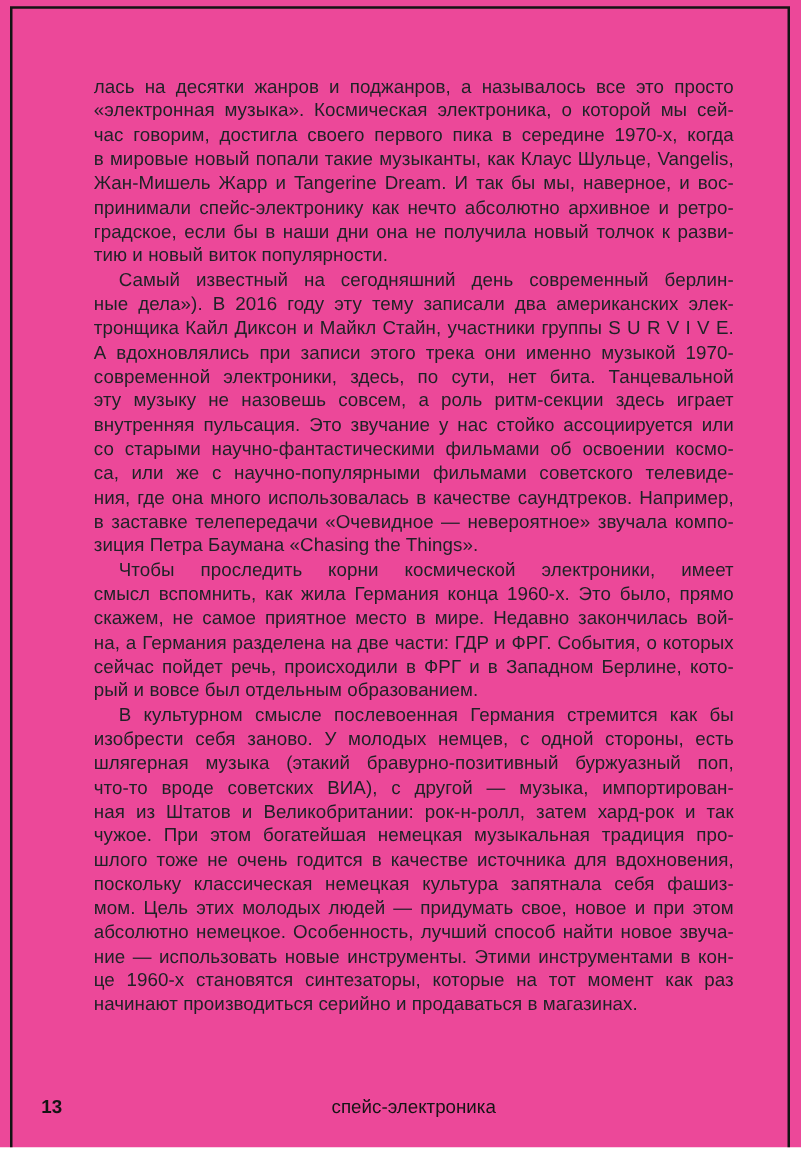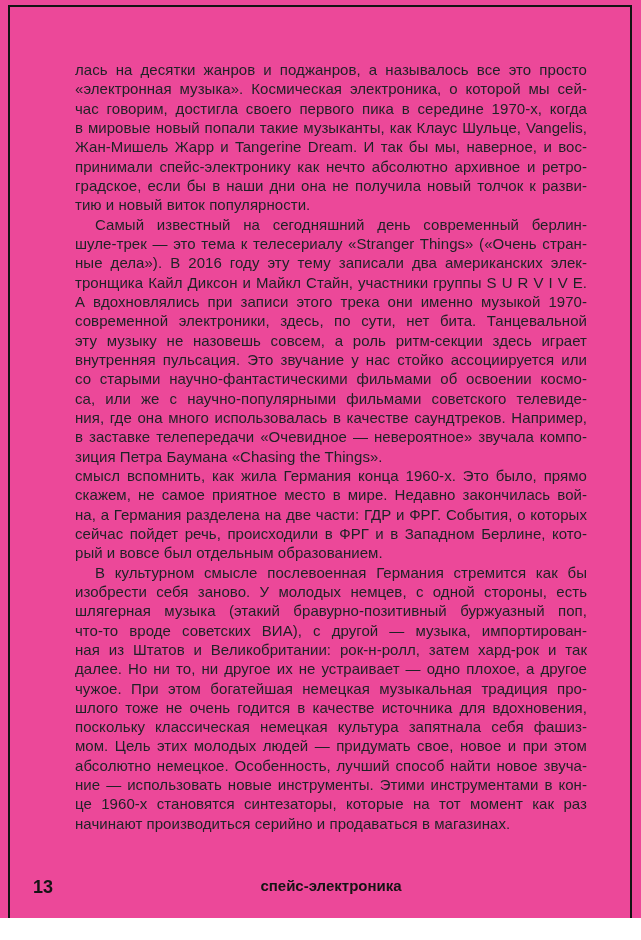--- a/index.html
+++ b/index.html
@@ -41,32 +41,32 @@
     text-align-last: justify;
     height: 19.33px;
     overflow: hidden;
   }
   .line.indent { padding-left: 20px; }
   .line.last { text-align-last: left; }
   .footer-pagenum {
     position: absolute;
     left: 33px;
     top: 877px;
-    font-size: 18px;
+    font-size: 15px;
     font-weight: bold;
     color: #141414;
   }
   .footer-title {
     position: absolute;
     left: 75px;
     top: 877px;
     width: 512px;
     text-align: center;
     font-size: 15px;
-    font-weight: bold;
+    font-weight: normal;
     color: #141414;
   }
 </style>
 </head>
 <body>
 
 <div class="page">
   <div class="page-border"></div>
 
   <div class="text-block">
@@ -76,47 +76,46 @@
         <div class="line">«электронная музыка». Космическая электроника, о которой мы сей-</div>
         <div class="line">час говорим, достигла своего первого пика в середине 1970-х, когда</div>
         <div class="line">в мировые новый попали такие музыканты, как Клаус Шульце, Vangelis,</div>
         <div class="line">Жан-Мишель Жарр и Tangerine Dream. И так бы мы, наверное, и вос-</div>
         <div class="line">принимали спейс-электронику как нечто абсолютно архивное и ретро-</div>
         <div class="line">градское, если бы в наши дни она не получила новый толчок к разви-</div>
         <div class="line last">тию и новый виток популярности.</div>
       </div>
       <div class="paragraph">
         <div class="line indent">Самый известный на сегодняшний день современный берлин-</div>
-        <div class="line">шуле-трек — это тема к телесериалу «Stranger Things» («Очень стран-</div>
         <div class="line">ные дела»). В 2016 году эту тему записали два американских элек-</div>
         <div class="line">тронщика Кайл Диксон и Майкл Стайн, участники группы S U R V I V E.</div>
         <div class="line">А вдохновлялись при записи этого трека они именно музыкой 1970-</div>
         <div class="line">современной электроники, здесь, по сути, нет бита. Танцевальной</div>
         <div class="line">эту музыку не назовешь совсем, а роль ритм-секции здесь играет</div>
         <div class="line">внутренняя пульсация. Это звучание у нас стойко ассоциируется или</div>
         <div class="line">со старыми научно-фантастическими фильмами об освоении космо-</div>
         <div class="line">са, или же с научно-популярными фильмами советского телевиде-</div>
         <div class="line">ния, где она много использовалась в качестве саундтреков. Например,</div>
         <div class="line">в заставке телепередачи «Очевидное — невероятное» звучала компо-</div>
         <div class="line last">зиция Петра Баумана «Chasing the Things».</div>
       </div>
       <div class="paragraph">
+        <div class="line indent">Чтобы проследить корни космической электроники, имеет</div>
         <div class="line">смысл вспомнить, как жила Германия конца 1960-х. Это было, прямо</div>
         <div class="line">скажем, не самое приятное место в мире. Недавно закончилась вой-</div>
         <div class="line">на, а Германия разделена на две части: ГДР и ФРГ. События, о которых</div>
         <div class="line">сейчас пойдет речь, происходили в ФРГ и в Западном Берлине, кото-</div>
         <div class="line last">рый и вовсе был отдельным образованием.</div>
       </div>
       <div class="paragraph">
         <div class="line indent">В культурном смысле послевоенная Германия стремится как бы</div>
         <div class="line">изобрести себя заново. У молодых немцев, с одной стороны, есть</div>
         <div class="line">шлягерная музыка (этакий бравурно-позитивный буржуазный поп,</div>
         <div class="line">что-то вроде советских ВИА), с другой — музыка, импортирован-</div>
         <div class="line">ная из Штатов и Великобритании: рок-н-ролл, затем хард-рок и так</div>
-        <div class="line">далее. Но ни то, ни другое их не устраивает — одно плохое, а другое</div>
         <div class="line">чужое. При этом богатейшая немецкая музыкальная традиция про-</div>
         <div class="line">шлого тоже не очень годится в качестве источника для вдохновения,</div>
         <div class="line">поскольку классическая немецкая культура запятнала себя фашиз-</div>
         <div class="line">мом. Цель этих молодых людей — придумать свое, новое и при этом</div>
         <div class="line">абсолютно немецкое. Особенность, лучший способ найти новое звуча-</div>
         <div class="line">ние — использовать новые инструменты. Этими инструментами в кон-</div>
         <div class="line">це 1960-х становятся синтезаторы, которые на тот момент как раз</div>
         <div class="line last">начинают производиться серийно и продаваться в магазинах.</div>
       </div>
     </div>

